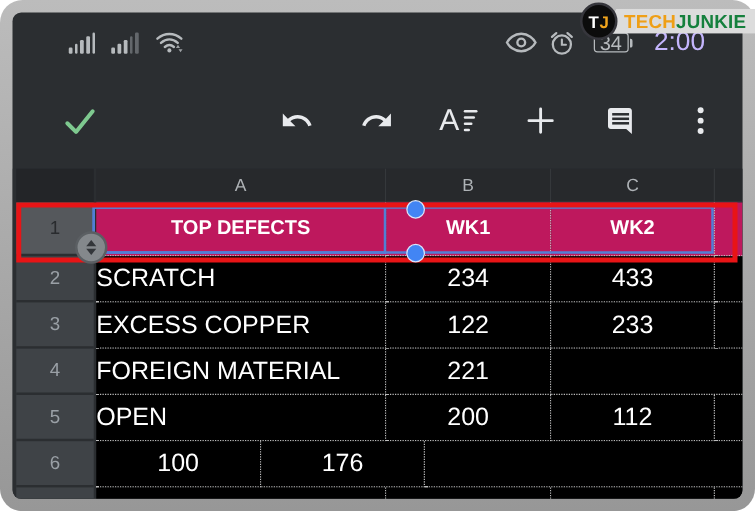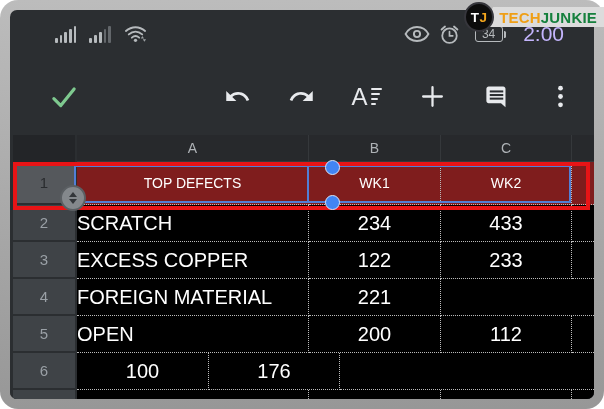--- a/index.html
+++ b/index.html
@@ -18,21 +18,21 @@
   .sb-left { display: flex; align-items: flex-end; gap: 13px; padding-left: 45px; height: 18px; }
   .sig { display: flex; align-items: flex-end; gap: 2px; height: 17px; }
   .sig i { display: block; width: 2.7px; background: #b6babd; border-radius: 1px; }
   .sig i:nth-child(1){height:5px} .sig i:nth-child(2){height:8px} .sig i:nth-child(3){height:11px}
   .sig i:nth-child(4){height:14px} .sig i:nth-child(5){height:17px}
   .sig.partial i:nth-child(4), .sig.partial i:nth-child(5) { background: #63676b; }
   .sb-right { margin-left: auto; display: flex; align-items: center; gap: 9px; padding-right: 30px; }
   .battery { display: flex; align-items: center; }
   .batt-body { width: 28px; height: 16px; border: 1.6px solid #b6babd; border-radius: 3px;
                display: flex; align-items: flex-start; justify-content: center;
-               font-size: 12px; color: #b6babd; margin-left: 6px; }
+               font-size: 16px; color: #b6babd; margin-left: 6px; }
   .batt-nub { width: 2.5px; height: 7px; background: #b6babd; border-radius: 0 1.5px 1.5px 0; margin-left: 1px; }
   .time { font-size: 21px; color: #c4b5fd; margin-left: 8px; text-align: right; }
 
   
   .toolbar { position: absolute; top: 48px; left: 0; width: 100%; height: 77px;
              display: flex; align-items: center; }
   .tb-check { margin-left: 38px; display: flex; }
   .tb-right { margin-left: auto; display: flex; align-items: center; gap: 36px; padding-right: 20px; }
   .tb-btn { display: flex; align-items: center; justify-content: center; min-width: 28px; height: 32px; }
   .fmt { display: flex; align-items: center; gap: 3.5px; color: #e8eaed; }
@@ -58,21 +58,21 @@
   .rnum { width: 62px; margin-right: 2px; background: #3f4347; border-bottom: 2px solid #2b2e31;
           color: #9aa0a6; font-size: 15px; display: flex; align-items: center; justify-content: center; }
   .r1 .rnum { background: #55585c; color: #292b2e; }
   .rp .rnum { border-bottom: none; }
   .cell { border-right: 1px dotted #bcbcbc; border-bottom: 1px dotted #bcbcbc;
           background: #000; color: #fff; display: flex; align-items: center; font-size: 20px; }
   .cell.a { width: 232px; }
   .cell.b { width: 132px; justify-content: center; }
   .cell.c { width: 131px; justify-content: center; }
   .cell.d { flex: 1; border-right: none; }
-  .r1 .cell { background: #7f1d1d; font-weight: normal; font-size: 14px;
+  .r1 .cell { background: #be185d; font-weight: bold; font-size: 16px;
               justify-content: center; padding-left: 0; }
   .rp .cell { border-bottom: none; }
 
   
   .sel-row, .sel-cell { position: absolute; border: 2px solid #517fd6; z-index: 4; }
   .sel-row  { left: 64px; top: 30px; width: 497px; height: 38px; }
   .sel-cell { left: 64px; top: 30px; width: 235px; height: 38px; }
   .sel-red { position: absolute; left: 3px; top: 27px; width: 577px; height: 48px;
              border: 4px solid #e81416; z-index: 6; }
   .handle { position: absolute; width: 15px; height: 15px; border-radius: 50%;

